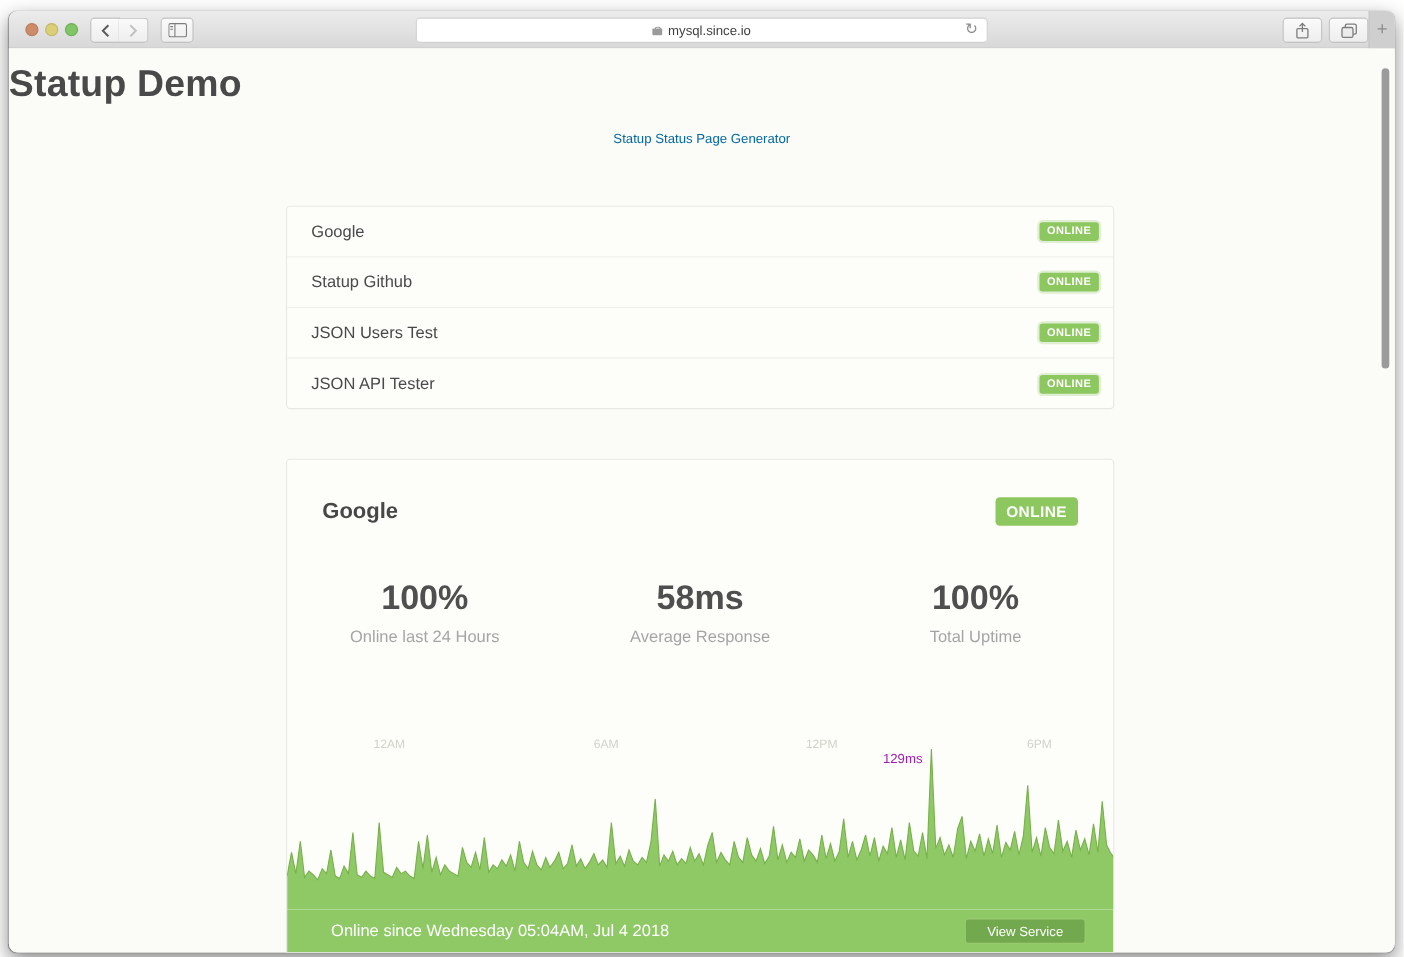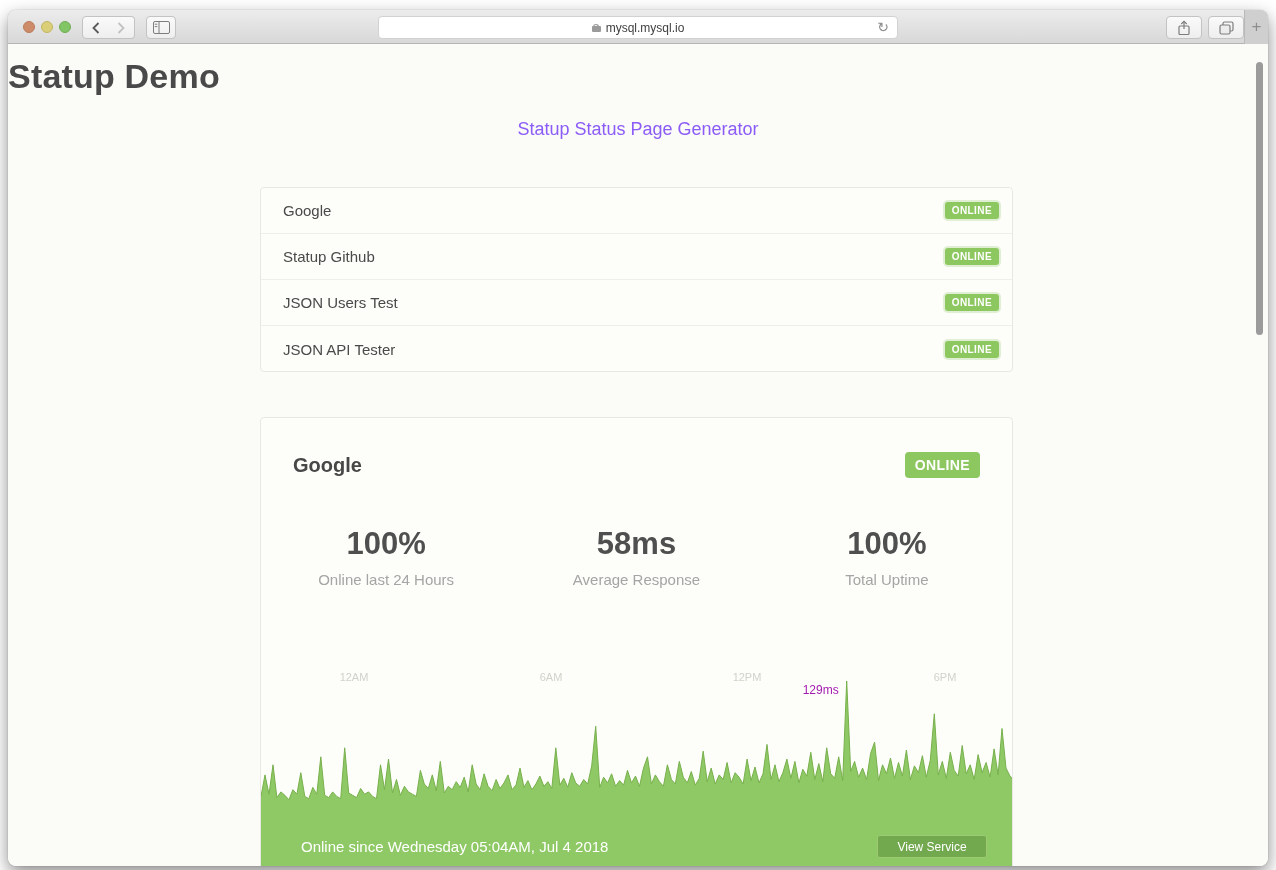--- a/index.html
+++ b/index.html
@@ -37,21 +37,21 @@
             border-left:1px solid #b8b8b8; border-radius:0 8px 0 0; display:flex; align-items:center; justify-content:center;
             color:#8d8d8d; font-size:17px; font-weight:300; }
 
   
   .page { position:absolute; left:0; top:34px; right:0; bottom:0; background:#fbfbf8;
           border-radius:0 0 8px 8px; overflow:hidden; }
   .scroll-thumb { position:absolute; right:5px; top:18px; width:7px; height:273px; background:#9b9b9b; border-radius:4px; }
 
   .page-title { position:absolute; top:13px; left:0; right:0; text-align:left;
                 font-size:34px; font-weight:bold; color:#494949; letter-spacing:.2px; }
-  .page-subtitle { position:absolute; top:75px; left:0; right:0; text-align:center; font-size:18px; color:#8b5cf6; }
+  .page-subtitle { position:absolute; top:75px; left:0; right:0; text-align:center; font-size:12px; color:#0369a1; }
 
   .card { position:absolute; left:252px; width:753px; background:#fdfdfa; border:1px solid #e8e8e3; border-radius:4px; }
   .services-card { top:143px; height:185px; }
   .service-row { height:46px; display:flex; align-items:center; justify-content:space-between;
                  padding:0 13px 0 22px; border-bottom:1px solid #eeeeea; }
   .service-row:last-child { border-bottom:none; }
   .service-name { font-size:15px; color:#4a4a4a; }
   .badge { background:#8dc75f; color:#ffffff; font-weight:bold; font-size:10px; letter-spacing:.4px;
            padding:3px 7px; border-radius:3px; box-shadow:0 0 0 2px rgba(141,199,95,.25); }
 
@@ -107,21 +107,21 @@
           <line x1="1.8" y1="3.2" x2="4.3" y2="3.2" stroke="#7d7d7d"></line>
           <line x1="1.8" y1="5.6" x2="4.3" y2="5.6" stroke="#7d7d7d"></line>
         </svg>
       </div>
 
       <div class="urlbar">
         <span class="lock">
             <span class="shackle"></span>
             <span class="body"></span>
           </span>
-        <span>mysql.mysql.io</span>
+        <span>mysql.since.io</span>
         <span class="reload">↻</span>
       </div>
 
       <div class="tb-btn share-btn">
         <svg class="svg-icon" width="14" height="16" viewBox="0 0 14 16">
           <rect x="2" y="6" width="10" height="8.5" rx="1" fill="none" stroke="#7d7d7d" stroke-width="1.2"></rect>
           <line x1="7" y1="1.5" x2="7" y2="9" stroke="#7d7d7d" stroke-width="1.2"></line>
           <polyline points="4.3,4 7,1.3 9.7,4" fill="none" stroke="#7d7d7d" stroke-width="1.2"></polyline>
         </svg>
       </div>

